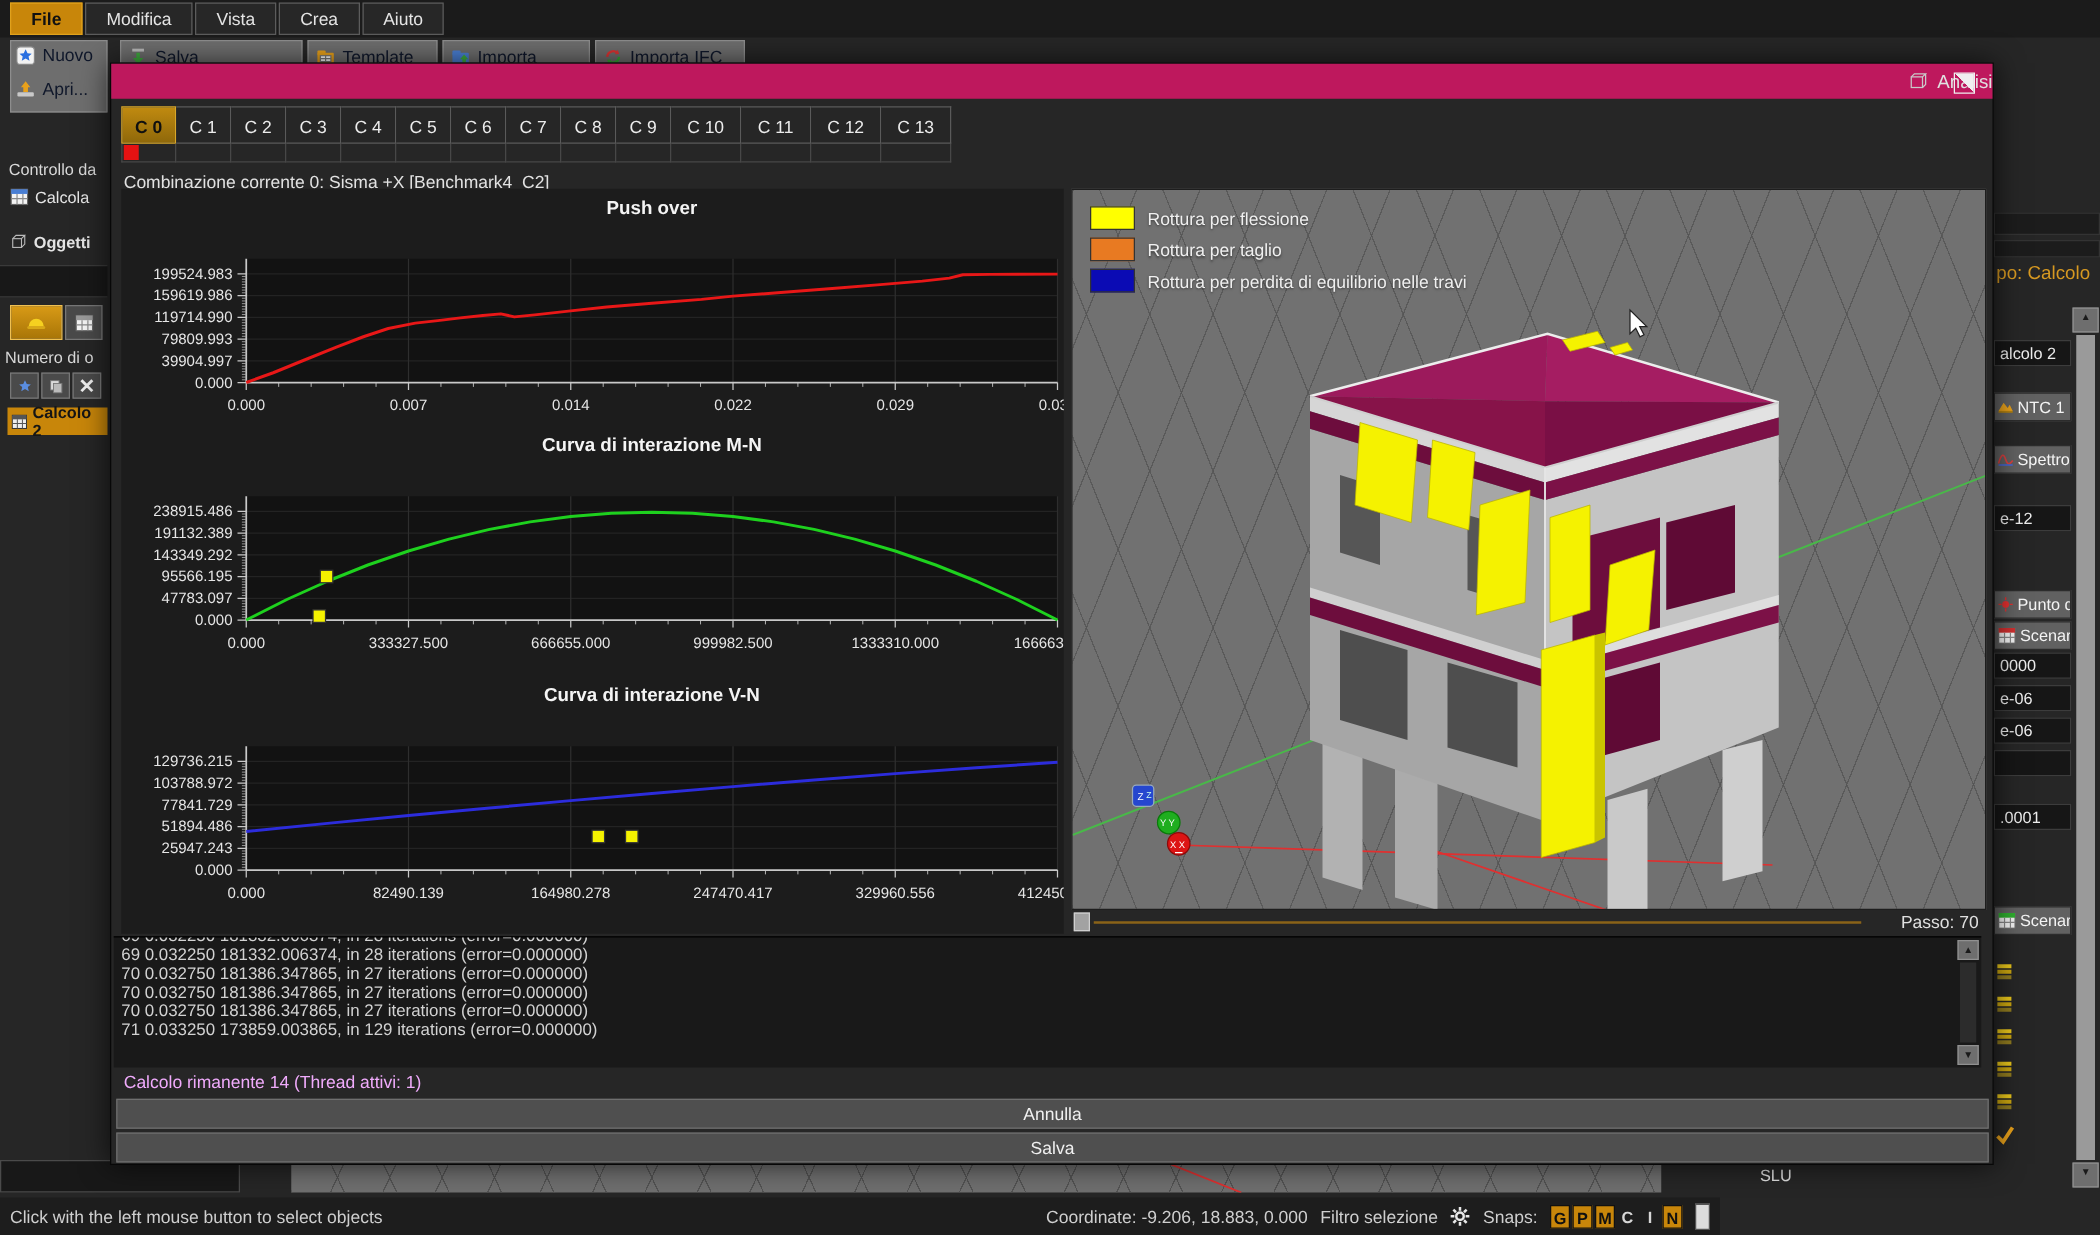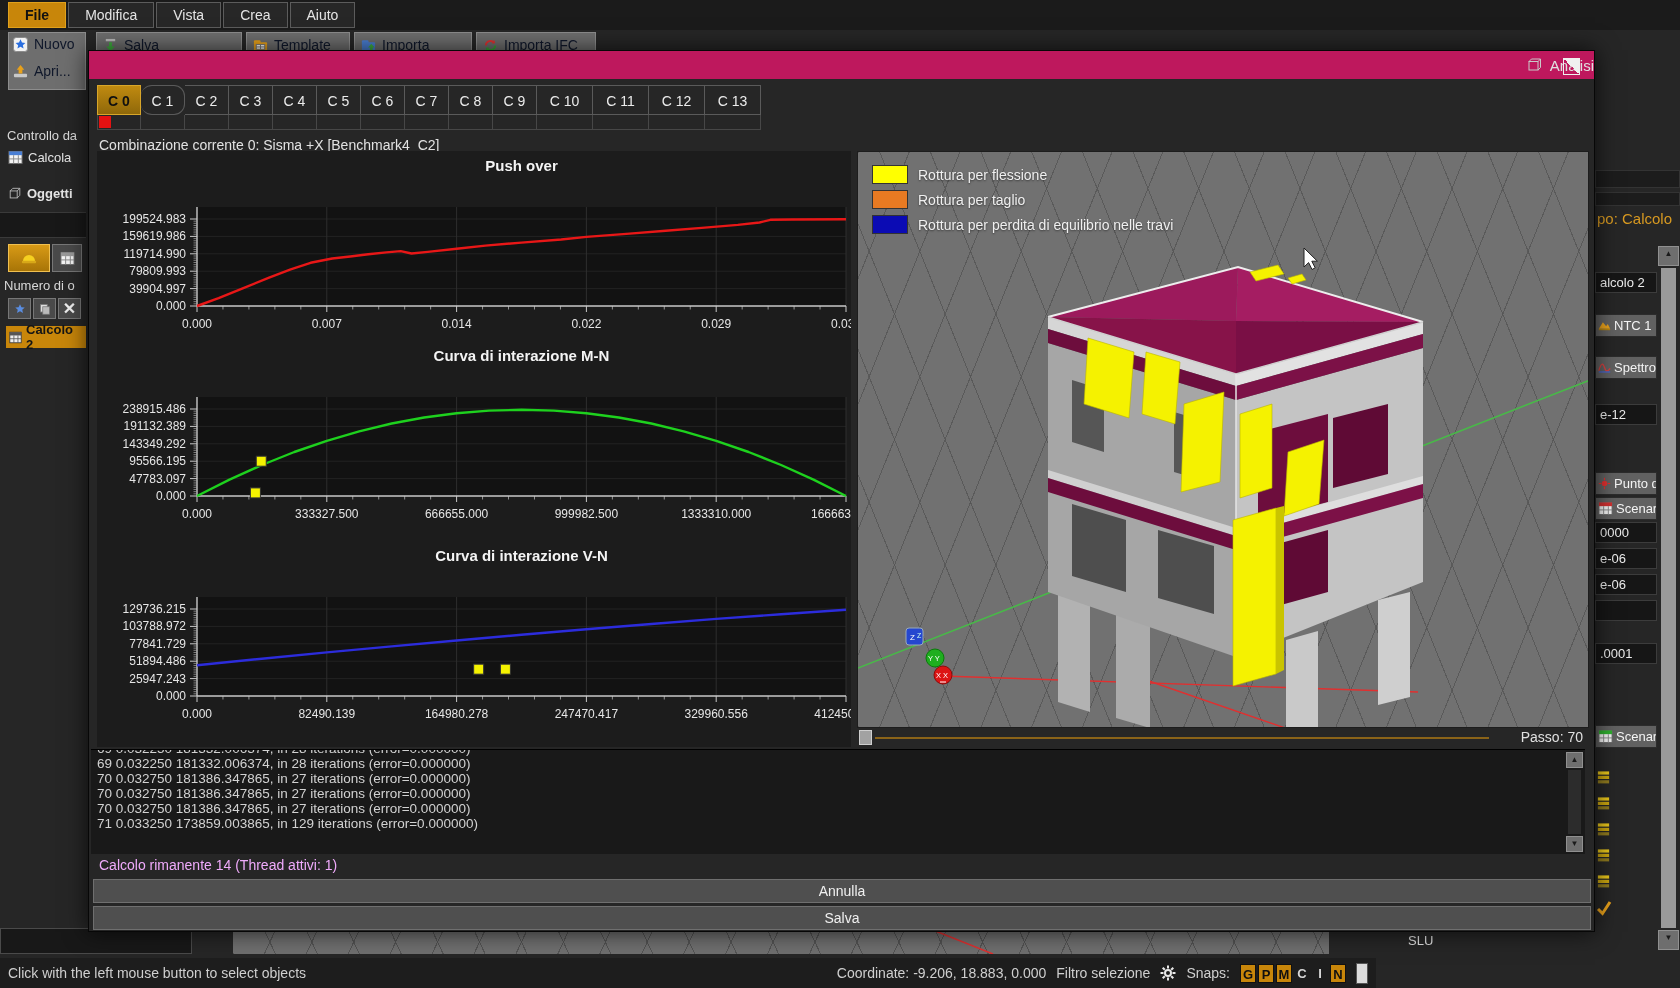--- a/index.html
+++ b/index.html
@@ -346,21 +346,21 @@
             <rect x="3" y="4.5" width="9" height="8.5" fill="none" stroke="#c9c9c9"></rect>
             <path d="M3 4.5l2.5-2.5h9L12 4.5M12 13l2.5-2.5V2" fill="none" stroke="#c9c9c9"></path>
           </svg>
       </span>
       <span id="dlg-title">Analisi</span>
     </div>
     <div class="abs" id="dlg-resize"></div>
 
     <div class="abs" id="tab-row">
         <div class="tab active" style="width: 44px;">C 0</div>
-        <div class="tab" style="width: 44px; border-radius: 11px;">C 1</div>
+        <div class="tab" style="width: 44px;">C 1</div>
         <div class="tab" style="width: 44px;">C 2</div>
         <div class="tab" style="width: 44px;">C 3</div>
         <div class="tab" style="width: 44px;">C 4</div>
         <div class="tab" style="width: 44px;">C 5</div>
         <div class="tab" style="width: 44px;">C 6</div>
         <div class="tab" style="width: 44px;">C 7</div>
         <div class="tab" style="width: 44px;">C 8</div>
         <div class="tab" style="width: 44px;">C 9</div>
         <div class="tab" style="width: 56px;">C 10</div>
         <div class="tab" style="width: 56px;">C 11</div>

